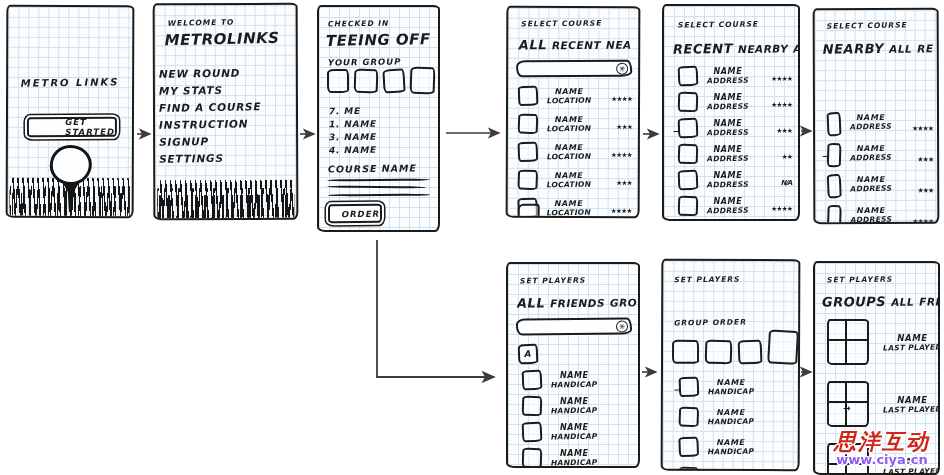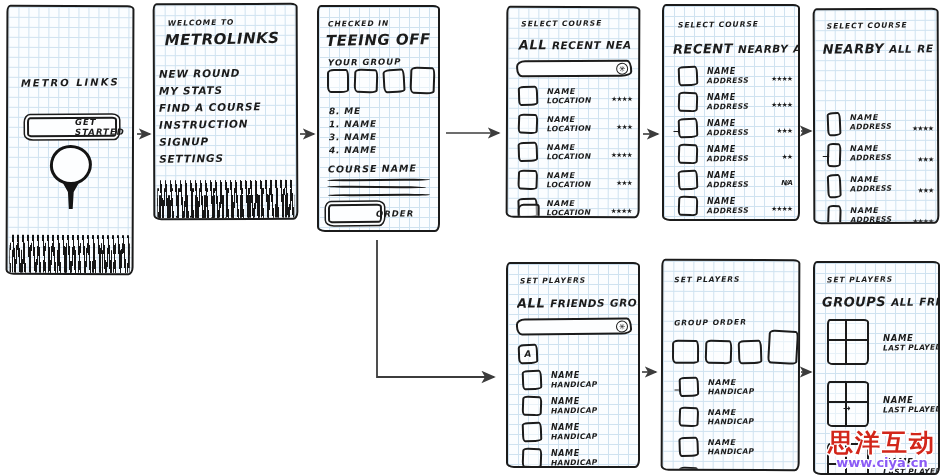--- a/index.html
+++ b/index.html
@@ -13,21 +13,21 @@
     background-color:#fbfdff;
     background-image:
       linear-gradient(#cfe2f0 1px, transparent 1px),
       linear-gradient(90deg, #cfe2f0 1px, transparent 1px);
     background-size:10px 10px;
     border:2px solid #1b1b1b;
     border-radius:4px 7px 5px 8px / 7px 4px 8px 5px;
     color:#1b1b1b;
     font-style:italic;
   }
-  #s1 { left:6px;   top:5px;   width:128px; height:270px; transform:rotate(.2deg); }
+  #s1 { left:6px;   top:5px;   width:128px; height:213px; transform:rotate(.2deg); }
   #s2 { left:153px; top:3px;   width:145px; height:217px; transform:rotate(-.2deg); }
   #s3 { left:317px; top:5px;   width:123px; height:227px; }
   #s4 { left:506px; top:6px;   width:134px; height:212px; transform:rotate(.2deg); }
   #s5 { left:662px; top:4px;   width:138px; height:217px; }
   #s6 { left:813px; top:8px;   width:126px; height:216px; transform:rotate(-.2deg); }
   #s7 { left:506px; top:262px; width:134px; height:206px; }
   #s8 { left:661px; top:259px; width:139px; height:212px; transform:rotate(.2deg); }
   #s9 { left:813px; top:261px; width:127px; height:214px; }
 
   
@@ -39,38 +39,38 @@
   .tabs .tab { font-size:10.5px; font-weight:bold; margin-right:5px; letter-spacing:.5px; }
   .tabs .tab:first-child { font-size:13px; }
 
   .search { position:absolute; height:17px; border:2px solid #1b1b1b;
     border-radius:9px 5px 11px 6px / 6px 11px 5px 9px; background:#fdfeff;
     transform:rotate(-.5deg); }
   .locate { position:absolute; right:2px; top:1px; width:12px; height:12px;
     border:1.5px solid #1b1b1b; border-radius:50%; font-size:8px; line-height:11px;
     text-align:center; font-weight:bold; }
 
-  .list { position:absolute; display:flex; flex-direction:column; }
+  .list { position:absolute; display:flex; flex-direction:column;text-align:center; }
   .row { position:relative; display:flex; align-items:flex-start; }
   .marker { position:absolute; left:-5px; top:8px; font-size:9px; font-weight:bold; }
   .ibox { flex:0 0 auto; width:20px; height:20px; border:2px solid #1b1b1b;
     border-radius:6px 3px 7px 3px / 3px 7px 3px 6px; background:rgba(255,255,255,.55); }
   .row:nth-child(even) .ibox { transform:rotate(2deg); }
   .row:nth-child(odd)  .ibox { transform:rotate(-2deg); }
   .names { display:flex; flex-direction:column; margin-left:9px; padding-top:1px; }
   .nm  { font-size:8px; font-weight:bold; letter-spacing:.6px; white-space:nowrap; }
   .sub { font-size:7.5px; font-weight:bold; letter-spacing:.3px; white-space:nowrap;
     transform:rotate(-1deg); }
   .rating { margin-left:auto; align-self:flex-end; font-size:7px; letter-spacing:-1px;
     font-weight:bold; white-space:nowrap; padding-bottom:3px; }
 
   .btn { position:absolute; border:2px solid #1b1b1b; background:#fdfeff;
     box-shadow:0 0 0 2px #fdfeff, 0 0 0 3.5px #1b1b1b;
     border-radius:3px 5px 3px 6px / 5px 3px 6px 3px;
-    display:flex; align-items:center; justify-content:flex-start;
+    display:flex; align-items:center; justify-content:flex-end;
     font-size:8.5px; font-weight:bold; letter-spacing:1px; transform:rotate(-.6deg);padding-left:46px; }
 
   .grass { position:absolute; left:2px; right:2px; bottom:0; height:38px;
     background-image:
       repeating-linear-gradient(86deg, #161616 0 1.6px, transparent 1.6px 5px),
       repeating-linear-gradient(94deg, #161616 0 1.4px, transparent 1.4px 7px),
       repeating-linear-gradient(90deg, transparent 0 2px, #161616 2px 3.4px, transparent 3.4px 9px);
     background-size:100% 100%, 100% 78%, 100% 60%;
     background-position:bottom, bottom, bottom; background-repeat:no-repeat; }
 
@@ -139,21 +139,21 @@
   .grid-list .marker { left:16px; top:22px; }
 
   
   .arrows { position:absolute; left:0; top:0; width:944px; height:475px; pointer-events:none; }
 
   
   .watermark { position:absolute; left:820px; top:430px; width:124px; text-align:center;
     z-index:9; line-height:1.05;
     text-shadow:-1.5px 0 #fff, 1.5px 0 #fff, 0 -1.5px #fff, 0 1.5px #fff,
       -1px -1px #fff, 1px 1px #fff, -1px 1px #fff, 1px -1px #fff; }
-  .wm1 { font-size:25px; font-weight:bold; letter-spacing:2px; color:#d2261a; }
+  .wm1 { font-size:22px; font-weight:bold; letter-spacing:2px; color:#d2261a;font-style:italic; }
   .wm2 { font-size:13px; font-weight:bold; color:#8b5cf6; }
 
   .cutbox { position:absolute; width:22px; height:18px; border:2px solid #1b1b1b;
     border-radius:6px 3px 7px 3px; background:rgba(255,255,255,.5); }
 </style>
 </head>
 <body>
 
 <div class="canvas">
 
@@ -201,21 +201,21 @@
     <div class="small-hdr" style="left:9px; top:12px;">CHECKED IN</div>
     <div class="big-title" style="left:7px; top:24px;">TEEING OFF</div>
     <div class="small-hdr" style="left:9px; top:50px; font-size:8.5px;">YOUR GROUP</div>
     <div class="gbox-row" style="left:8px; top:62px;">
       <div class="gbox"></div>
       <div class="gbox"></div>
       <div class="gbox"></div>
       <div class="gbox"></div>
     </div>
     <ul class="plist" style="left:10px; top:98px;">
-        <li>8. ME</li>
+        <li>7. ME</li>
         <li>1. NAME</li>
         <li>3. NAME</li>
         <li>4. NAME</li>
       </ul>
     <div class="small-hdr" style="left:9px; top:156px; font-size:9.5px;">COURSE NAME</div>
     <div class="cline" style="left:8px; right:8px;  top:172px; transform:rotate(-.4deg);"></div>
     <div class="cline" style="left:8px; right:12px; top:179px; transform:rotate(.5deg);"></div>
     <div class="cline" style="left:9px; right:8px;  top:187px; transform:rotate(-.3deg);"></div>
     <div class="btn" style="left:9px; top:197px; width:54px; height:19px;">
       <span>ORDER</span>

